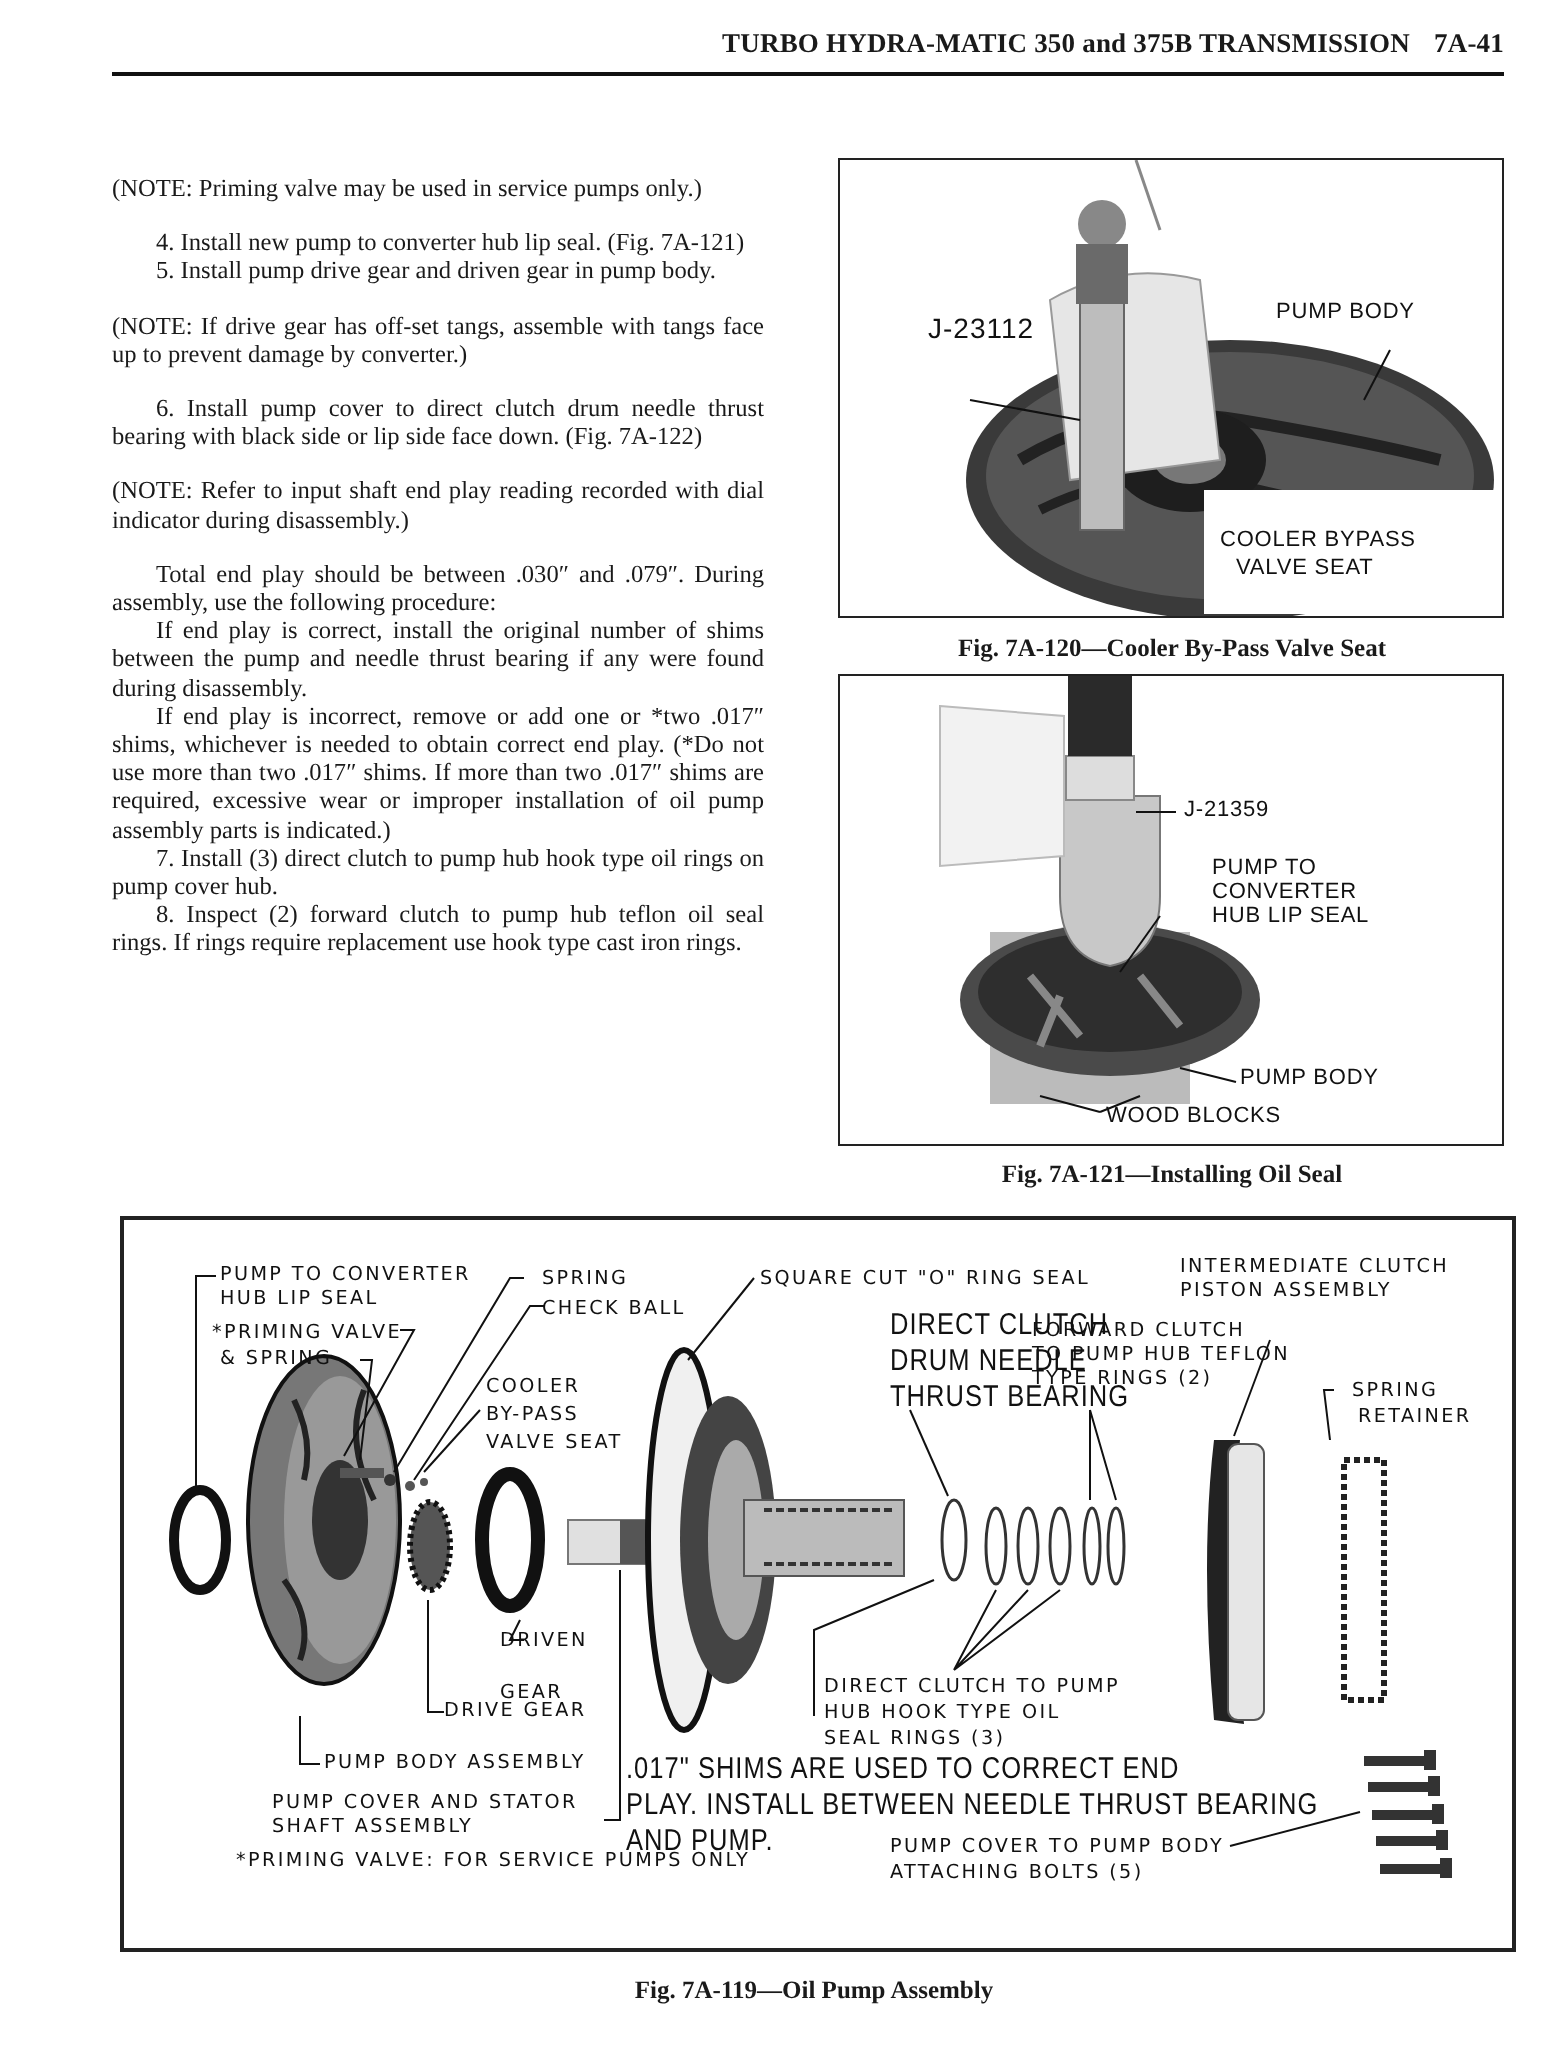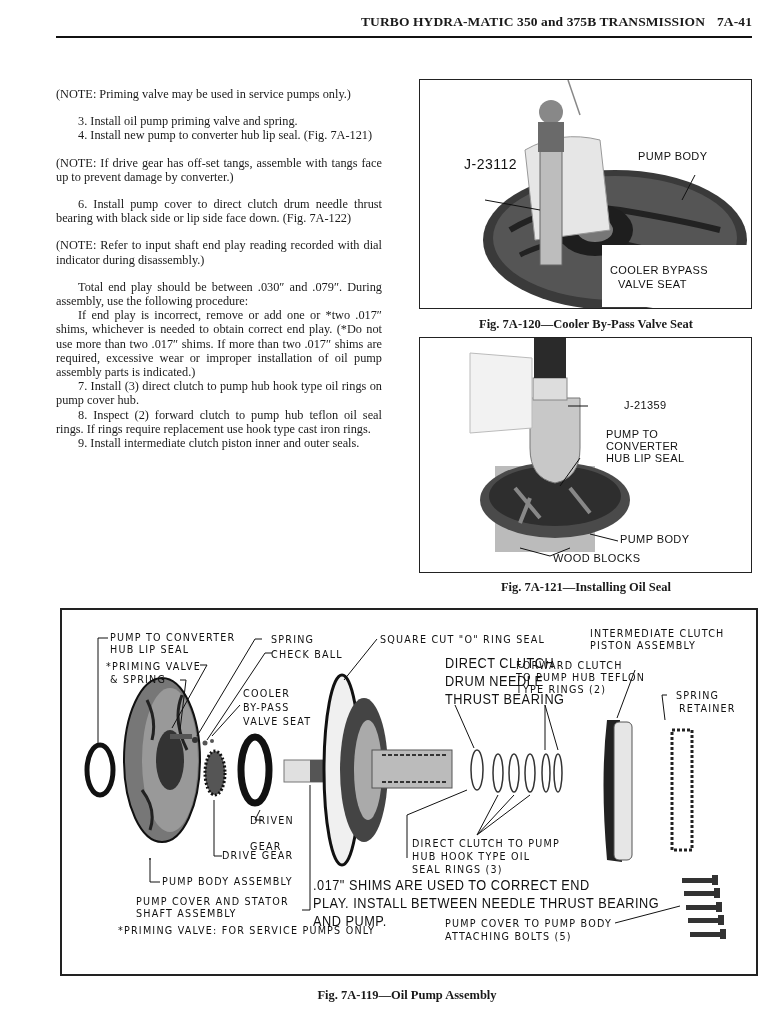--- a/index.html
+++ b/index.html
@@ -24,34 +24,34 @@
 
 <div class="header">
   <span>TURBO HYDRA-MATIC 350 and 375B TRANSMISSION</span><span class="pg">7A-41</span>
 </div>
 <div class="header-rule"></div>
 
 <div class="col">
   <div class="gap"></div>
   <p>(NOTE: Priming valve may be used in service pumps only.)</p>
   <div class="gap"></div>
-  <p class="ind">3. Install oil pump priming valve and spring.</p>
   <p class="ind">4. Install new pump to converter hub lip seal. (Fig. 7A-121)</p>
+  <p class="ind">5. Install pump drive gear and driven gear in pump body.</p>
   <div class="gap"></div>
   <p>(NOTE: If drive gear has off-set tangs, assemble with tangs face up to prevent damage by converter.)</p>
   <div class="gap"></div>
   <p class="ind">6. Install pump cover to direct clutch drum needle thrust bearing with black side or lip side face down. (Fig. 7A-122)</p>
   <div class="gap"></div>
   <p>(NOTE: Refer to input shaft end play reading recorded with dial indicator during disassembly.)</p>
   <div class="gap"></div>
   <p class="ind">Total end play should be between .030″ and .079″. During assembly, use the following procedure:</p>
+  <p class="ind">If end play is correct, install the original number of shims between the pump and needle thrust bearing if any were found during disassembly.</p>
   <p class="ind">If end play is incorrect, remove or add one or *two .017″ shims, whichever is needed to obtain correct end play. (*Do not use more than two .017″ shims. If more than two .017″ shims are required, excessive wear or improper installation of oil pump assembly parts is indicated.)</p>
   <p class="ind">7. Install (3) direct clutch to pump hub hook type oil rings on pump cover hub.</p>
   <p class="ind">8. Inspect (2) forward clutch to pump hub teflon oil seal rings. If rings require replacement use hook type cast iron rings.</p>
-  <p class="ind">9. Install intermediate clutch piston inner and outer seals.</p>
 </div>
 
 <div class="figbox" style="left:419px; top:79px; width:331px; height:228px;">
   <svg width="331" height="228">
     <ellipse cx="195" cy="160" rx="132" ry="70" fill="#3a3a3a"></ellipse>
     <ellipse cx="195" cy="158" rx="122" ry="62" fill="#555"></ellipse>
     <path d="M90 150 Q140 120 200 130 T300 150" stroke="#222" stroke-width="6" fill="none"></path>
     <path d="M100 175 Q150 150 210 165 T300 170" stroke="#222" stroke-width="5" fill="none"></path>
     <ellipse cx="175" cy="150" rx="38" ry="26" fill="#1e1e1e"></ellipse>
     <ellipse cx="175" cy="150" rx="18" ry="12" fill="#777"></ellipse>
@@ -80,21 +80,21 @@
     <path d="M110 60 L110 110 Q110 140 135 145 Q160 140 160 110 L160 60 Z" fill="#c8c8c8" stroke="#777"></path>
     <rect x="113" y="40" width="34" height="22" fill="#ddd" stroke="#888"></rect>
     <rect x="114" y="0" width="32" height="40" fill="#2a2a2a"></rect>
     <path d="M50 15 L112 20 L112 90 L50 95 Z" fill="#f2f2f2" stroke="#bbb"></path>
     <line x1="148" y1="68" x2="168" y2="68" stroke="#111" stroke-width="1"></line>
     <line x1="160" y1="120" x2="140" y2="148" stroke="#111" stroke-width="1"></line>
     <line x1="170" y1="196" x2="198" y2="203" stroke="#111" stroke-width="1"></line>
     <line x1="100" y1="210" x2="130" y2="218" stroke="#111" stroke-width="1"></line>
     <line x1="130" y1="218" x2="150" y2="210" stroke="#111" stroke-width="1"></line>
   </svg>
-  <div class="lbl photo" style="left:172px; top:61px;margin-left:32px;">J-21359</div>
+  <div class="lbl photo" style="left:172px; top:61px;">J-21359</div>
   <div class="lbl photo" style="left:186px; top:90px;">PUMP TO</div>
   <div class="lbl photo" style="left:186px; top:102px;">CONVERTER</div>
   <div class="lbl photo" style="left:186px; top:114px;">HUB LIP SEAL</div>
   <div class="lbl photo" style="left:200px; top:195px;">PUMP BODY</div>
   <div class="lbl photo" style="left:133px; top:214px;">WOOD BLOCKS</div>
 </div>
 <div class="figcap" style="left:419px; top:580px; width:334px;">Fig. 7A-121—Installing Oil Seal</div>
 
 <div class="figbox" style="left:60px; top:608px; width:694px; height:364px; border-width:2px;">
   <svg width="694" height="364">

